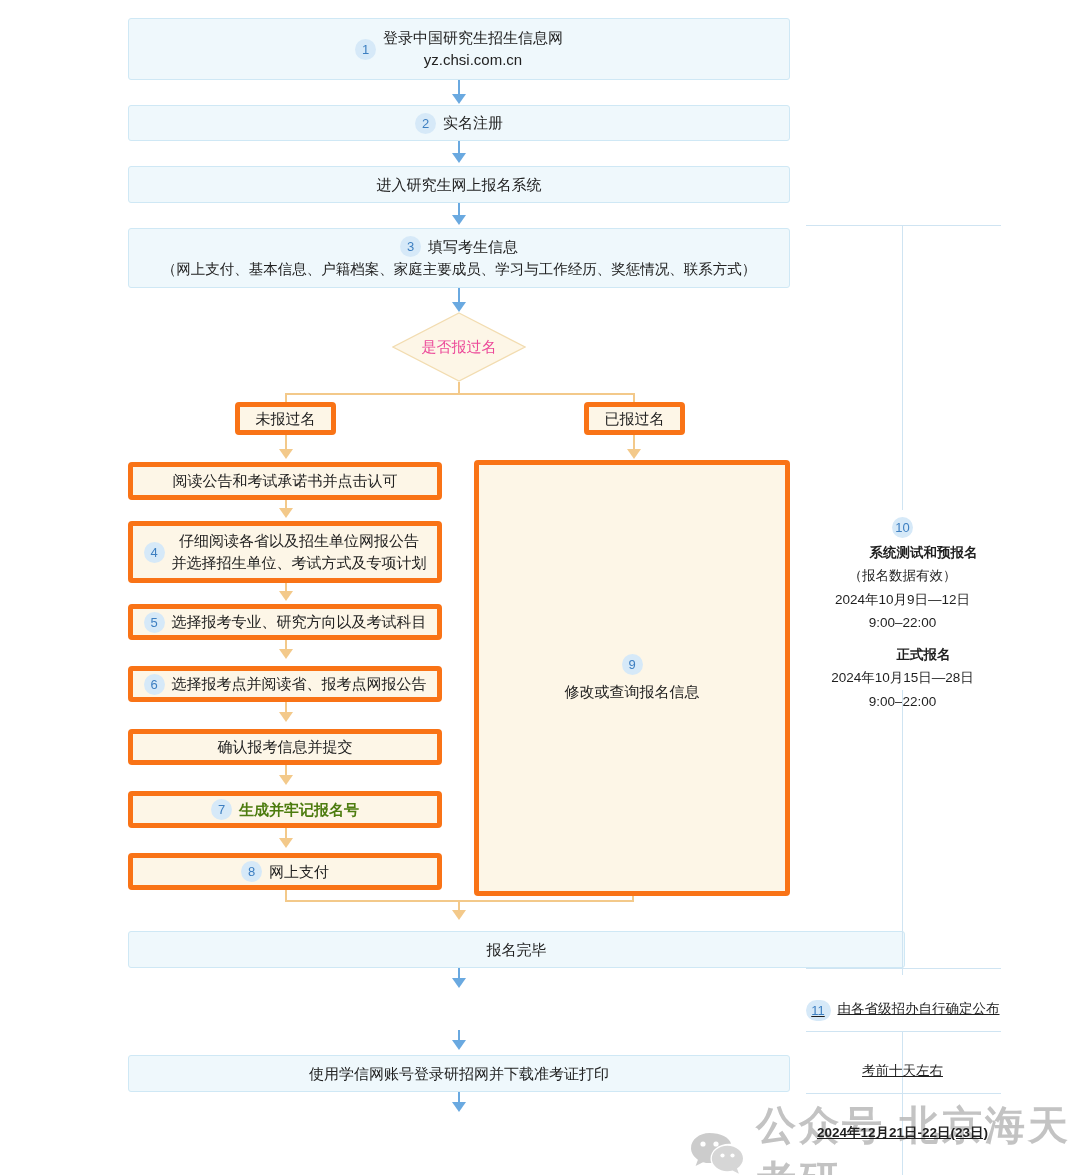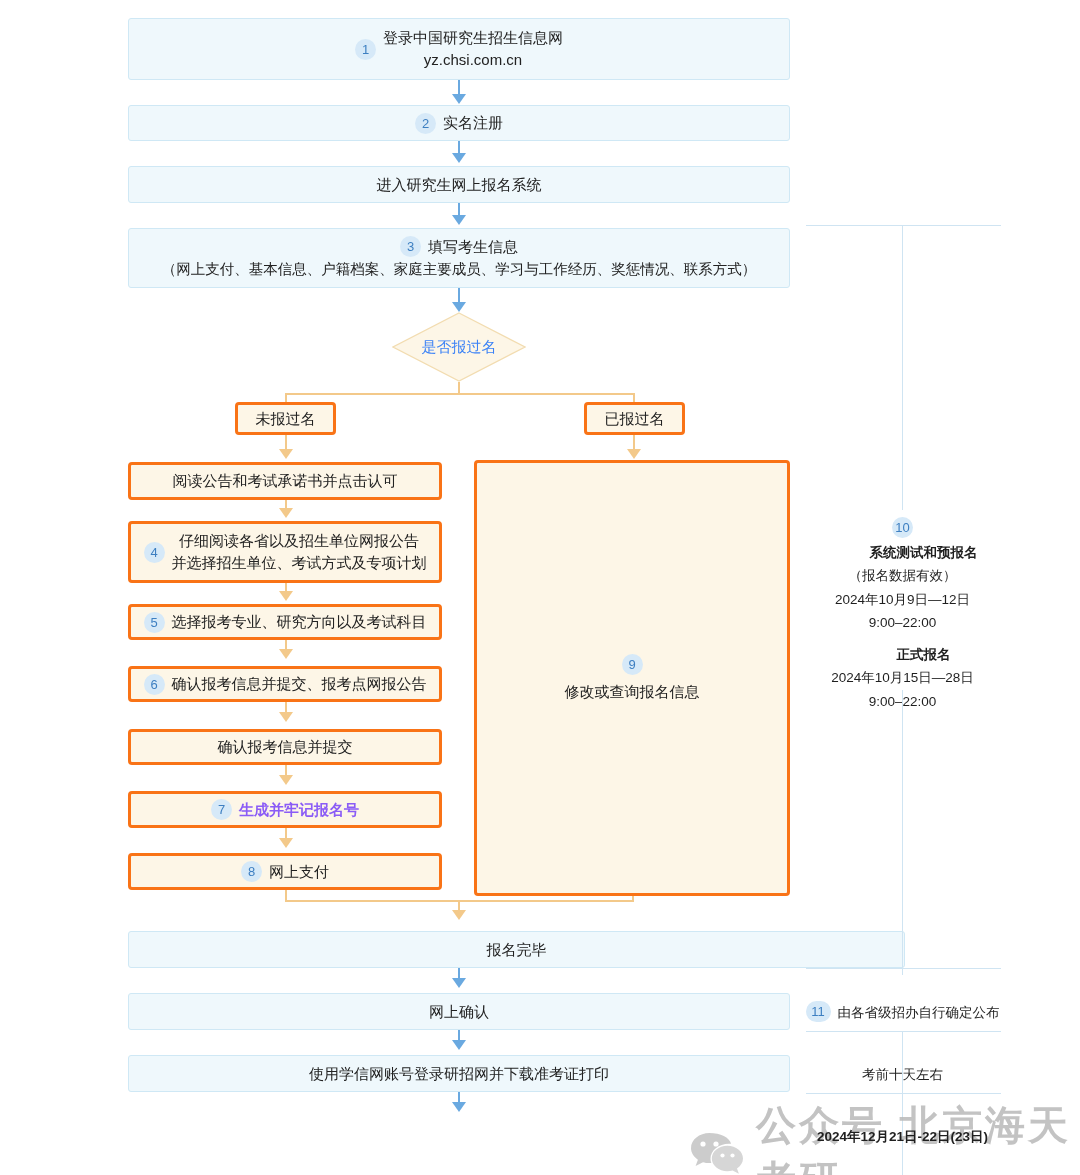--- a/index.html
+++ b/index.html
@@ -14,69 +14,69 @@
   .node{
     position:absolute;box-sizing:border-box;
     display:flex;align-items:center;justify-content:center;
     text-align:center;line-height:1.45;
   }
   .blue{
     background:#eff8fc;border:1px solid #cfe8f5;border-radius:3px;
     font-size:15px;color:#222;
   }
   .cream{
-    background:#fdf6e7;border:3px solid #f97316;border-radius:4px;
+    background:#fdf6e7;border:5px solid #f97316;border-radius:4px;
     font-size:15px;color:#222;
   }
   .cream.bigbox{align-items:center;}
 
   
   .badge{
     display:inline-flex;align-items:center;justify-content:center;
     width:21px;height:21px;border-radius:50%;
     background:#d6e9f8;color:#3d7fc1;
     font-size:13px;line-height:1;font-weight:400;
     vertical-align:middle;margin-right:7px;flex:none;
   }
   .badge.wide{width:25px;border-radius:11px;}
   .inline-row{display:flex;align-items:center;justify-content:center;}
-  .redtxt{color:#8b5cf6;font-weight:700;}
+  .redtxt{color:#4d7c0f;font-weight:700;}
   .twoline{display:flex;align-items:center;justify-content:center;}
   .twoline .txt{text-align:center;}
 
   
   .diamond{
     position:absolute;width:134px;height:70px;
   }
   .diamond svg{position:absolute;left:0;top:0;}
   .diamond .dlabel{
     position:absolute;left:0;top:0;width:134px;height:70px;
     display:flex;align-items:center;justify-content:center;
-    font-size:15px;color:#3b82f6;
+    font-size:15px;color:#ec4899;
   }
 
   
   .vline{position:absolute;width:2px;}
   .hline{position:absolute;height:2px;}
   .vline.blue-c,.hline.blue-c{background:#6aa9e0;}
   .vline.or-c,.hline.or-c{background:#f3c98a;}
   .arrow{position:absolute;width:0;height:0;border-left:7px solid transparent;border-right:7px solid transparent;}
   .arrow.blue-c{border-top:10px solid #6aa9e0;}
   .arrow.or-c{border-top:10px solid #f3c98a;}
 
   
   .side-vline{position:absolute;width:1px;background:#cfe4f2;}
   .side-hline{position:absolute;height:1px;background:#cfe4f2;}
   .side-text{
     position:absolute;text-align:center;font-size:13.5px;color:#1f1f1f;line-height:1.72;
   }
   .side-text b{font-weight:700;margin-left:42px;}
   .side-row{
-    position:absolute;display:flex;align-items:flex-end;justify-content:center;
-    font-size:13.5px;color:#1f1f1f;
+    position:absolute;display:flex;align-items:flex-start;justify-content:center;
+    font-size:13.5px;color:#1f1f1f;text-decoration:underline;
   }
 
   
   #watermark{
     position:absolute;left:690px;top:1098px;
     display:flex;align-items:center;gap:12px;
     color:#b9b9b9;font-size:40px;font-weight:700;letter-spacing:3px;
     opacity:.85;pointer-events:none;
   }
   #watermark .wx{flex:none;}
@@ -172,21 +172,21 @@
       <span class="badge">5</span>
       <span>选择报考专业、研究方向以及考试科目</span>
     </div>
   </div>
   <div class="vline or-c" style="left:285px;top:640px;height:11px;"></div>
   <div class="arrow or-c" style="left:279px;top:649px;"></div>
 
   <div class="node cream" style="left:128px;top:666px;width:314px;height:36px;">
     <div class="inline-row">
       <span class="badge">6</span>
-      <span>确认报考信息并提交、报考点网报公告</span>
+      <span>选择报考点并阅读省、报考点网报公告</span>
     </div>
   </div>
   <div class="vline or-c" style="left:285px;top:702px;height:12px;"></div>
   <div class="arrow or-c" style="left:279px;top:712px;"></div>
 
   <div class="node cream" style="left:128px;top:729px;width:314px;height:36px;">
     <span>确认报考信息并提交</span>
   </div>
   <div class="vline or-c" style="left:285px;top:765px;height:12px;"></div>
   <div class="arrow or-c" style="left:279px;top:775px;"></div>
@@ -219,23 +219,20 @@
   <div class="hline or-c" style="left:285px;top:900px;width:349px;"></div>
   <div class="vline or-c" style="left:458px;top:900px;height:12px;"></div>
   <div class="arrow or-c" style="left:452px;top:910px;"></div>
 
   <div class="node blue" style="left:128px;top:931px;width:777px;height:37px;">
     <span>报名完毕</span>
   </div>
   <div class="vline blue-c" style="left:458px;top:968px;height:12px;"></div>
   <div class="arrow blue-c" style="left:452px;top:978px;"></div>
 
-  <div class="node blue" style="left:128px;top:993px;width:662px;height:37px;">
-    <span>网上确认</span>
-  </div>
   <div class="vline blue-c" style="left:458px;top:1030px;height:12px;"></div>
   <div class="arrow blue-c" style="left:452px;top:1040px;"></div>
 
   <div class="node blue" style="left:128px;top:1055px;width:662px;height:37px;">
     <span>使用学信网账号登录研招网并下载准考证打印</span>
   </div>
   <div class="vline blue-c" style="left:458px;top:1092px;height:12px;"></div>
   <div class="arrow blue-c" style="left:452px;top:1102px;"></div>
 
 

